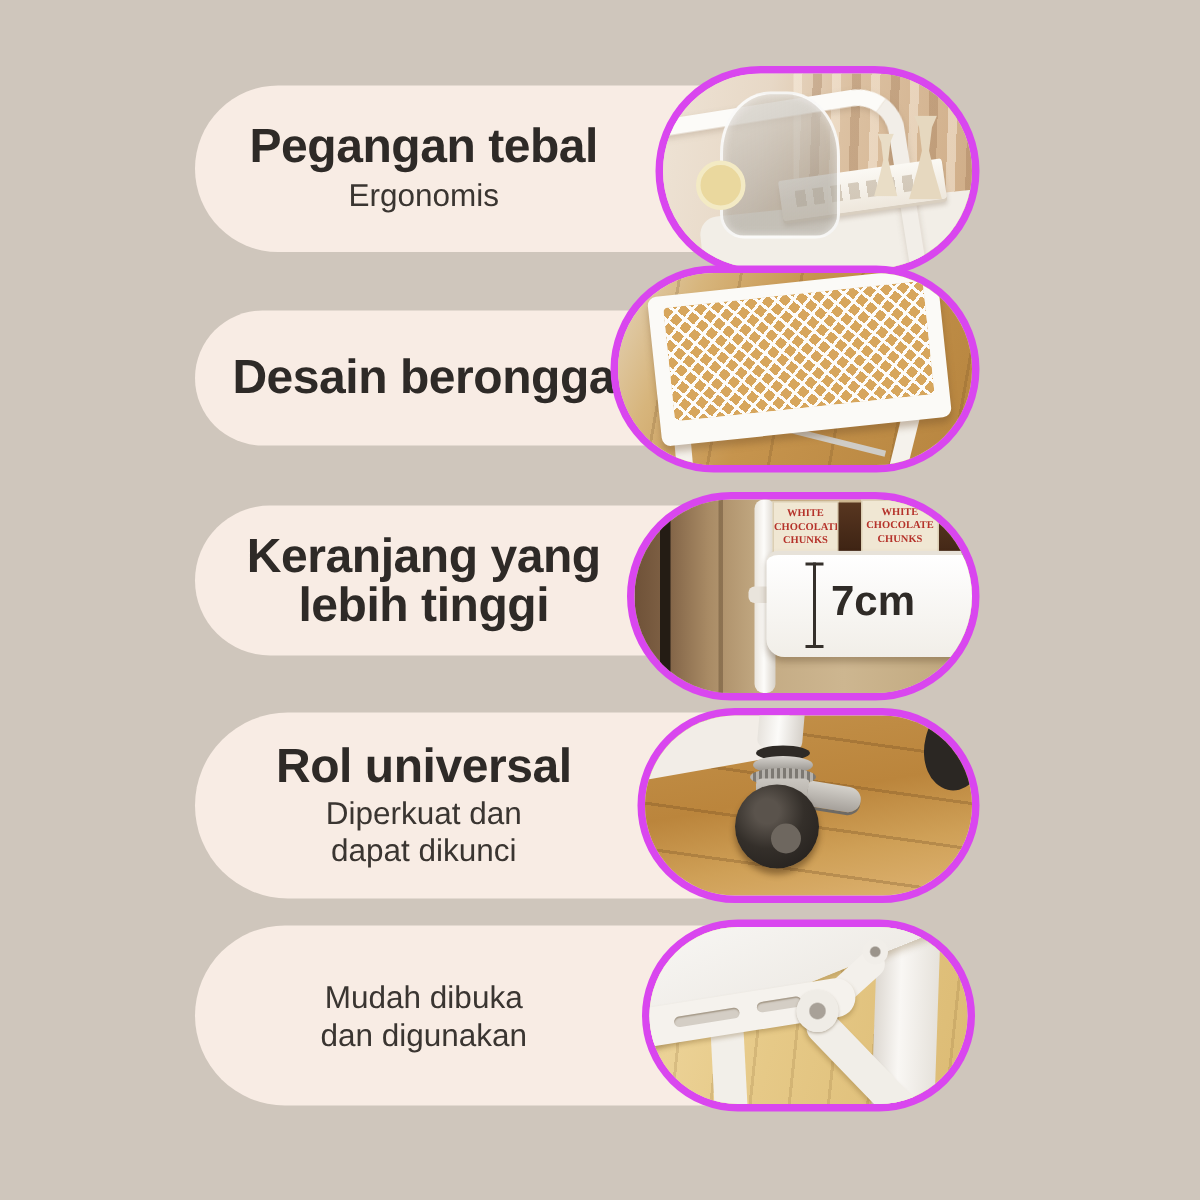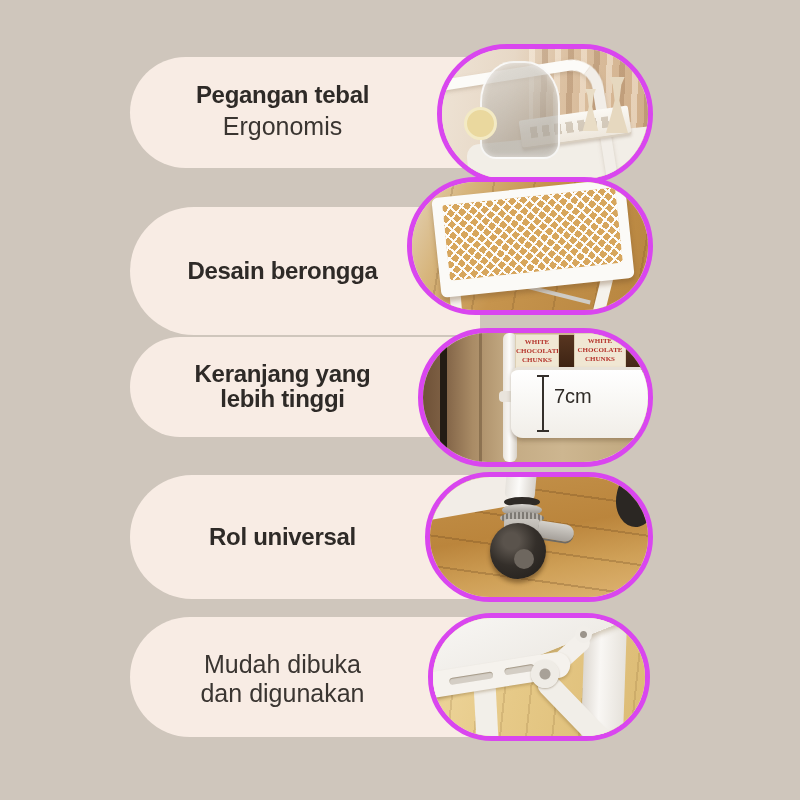--- a/index.html
+++ b/index.html
@@ -12,40 +12,40 @@
 
   
   .card{
     position:absolute;left:130px;width:350px;
     background:#f8ece4;
     border-radius:999px 0 0 999px;
     display:flex;flex-direction:column;justify-content:center;align-items:center;
     padding-right:45px;box-sizing:border-box;
   }
   .title{
-    font-weight:bold;font-size:24px;line-height:1.04;
+    font-weight:bold;font-size:32px;line-height:1.04;
     color:#2e2a27;text-align:center;white-space:pre-line;letter-spacing:-.3px;
   }
   .subtitle{
-    font-size:25px;line-height:1.18;color:#3a3531;
+    font-size:21px;line-height:1.18;color:#3a3531;
     text-align:center;white-space:pre-line;margin-top:4px;
   }
   .r2 .subtitle{font-size:16px;line-height:1.25;margin-top:5px;}
 
   
   .photo{
     position:absolute;border:5px solid #d946ef;border-radius:999px;
     overflow:hidden;box-sizing:border-box;background:#e8ddd0;
   }
   .ph{position:absolute;inset:0;}
   .ph *{position:absolute;}
 
   .r1 .card{top:57px;height:111px;}
   .r1 .photo{left:437px;top:44px;width:216px;height:140px;}
-  .r2 .card{top:207px;height:128px;}
+  .r2 .card{top:207px;height:90px;}
   .r2 .photo{left:407px;top:177px;width:246px;height:138px;}
   .r3 .card{top:337px;height:100px;}
   .r3 .photo{left:418px;top:328px;width:235px;height:139px;}
   .r4 .card{top:475px;height:124px;}
   .r4 .photo{left:425px;top:472px;width:228px;height:130px;}
   .r5 .card{top:617px;height:120px;}
   .r5 .photo{left:428px;top:613px;width:222px;height:128px;}
 
   
   .p1-bg{inset:0;background:linear-gradient(100deg,#eee3d5 0%,#e7d8c6 32%,#dcc1a2 55%,#cfac86 100%);}
@@ -101,21 +101,21 @@
   .p3-pkg2{left:151px;top:0;width:52px;height:41px;}
   .p3-choco1{left:136px;top:2px;width:15px;height:37px;background:linear-gradient(#583620,#3a2112);}
   .p3-choco2{left:203px;top:2px;width:19px;height:38px;background:linear-gradient(#5d3a22,#402515);}
   .p3-basket{left:88px;top:34px;right:-8px;height:68px;
     background:linear-gradient(#ffffff,#f1eee8);border-top:3px solid #e7e2d9;
     border-radius:8px 0 0 12px;box-shadow:0 3px 4px rgba(80,55,30,.30);}
   .p3-dim-line{left:119px;top:42px;width:2px;height:57px;background:#35302b;}
   .p3-dim-line::before,.p3-dim-line::after{content:"";position:absolute;left:-5px;width:12px;height:2px;background:#35302b;}
   .p3-dim-line::before{top:0;}
   .p3-dim-line::after{bottom:0;}
-  .p3-dim-label{left:131px;top:52px;font-size:20px;font-weight:400;color:#2f2b27;}
+  .p3-dim-label{left:131px;top:52px;font-size:28px;font-weight:700;color:#2f2b27;}
 
   
   .p4-bg{inset:0;background:linear-gradient(170deg,#c3914a 0%,#bb853c 45%,#cfa057 72%,#deb372 100%);}
   .p4-planks{inset:0;background:repeating-linear-gradient(8deg,rgba(84,52,20,.22) 0 2px,transparent 2px 30px);}
   .p4-wall{left:-22px;top:-30px;width:118px;height:66px;background:#f2ede7;transform:rotate(-10deg);}
   .p4-leg{left:76px;top:-14px;width:30px;height:36px;transform:rotate(5deg);
     background:linear-gradient(90deg,#e7e3dd,#fcfbf9 45%,#d5d0c9);border-radius:0 0 5px 5px;}
   .p4-collar{left:74px;top:20px;width:36px;height:10px;background:#2e2a26;border-radius:50%;}
   .p4-ring{left:72px;top:27px;width:40px;height:12px;border-radius:50%;
     background:linear-gradient(#d7d4cf,#8f8b85);}
@@ -223,20 +223,22 @@
         <div class="p3-basket"></div>
         <div class="p3-dim-line"></div>
         <div class="p3-dim-label">7cm</div>
       </div>
     </div>
   </section>
 
   <section class="row r4">
     <div class="card">
       <div class="title">Rol universal</div>
+      <div class="subtitle">Diperkuat dan
+dapat dikunci</div>
     </div>
     <div class="photo">
       <div class="ph">
         <div class="p4-bg"></div>
         <div class="p4-planks"></div>
         <div class="p4-wall"></div>
         <div class="p4-wheel2"></div>
         <div class="p4-leg"></div>
         <div class="p4-collar"></div>
         <div class="p4-ring"></div>

